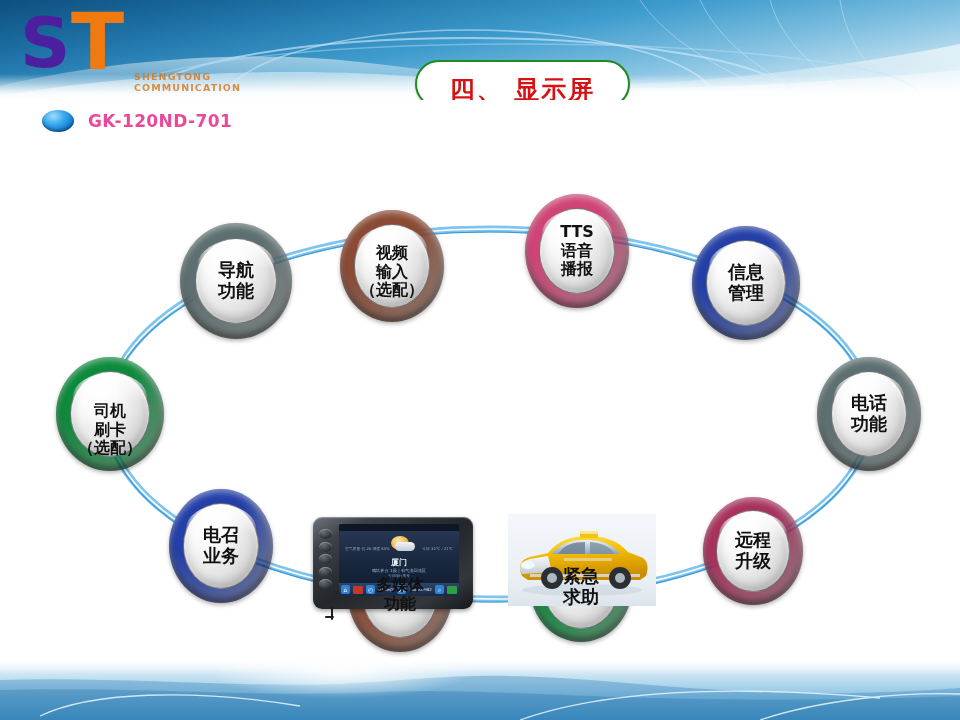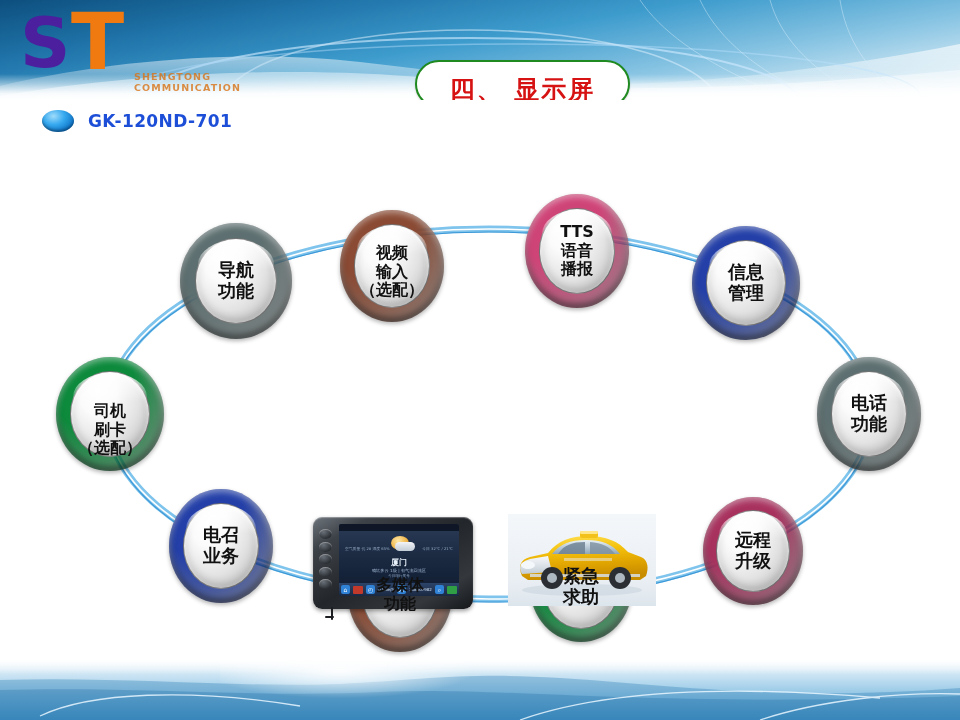--- a/index.html
+++ b/index.html
@@ -59,21 +59,21 @@
     white-space:nowrap;
   }
 
   
   .bullet-row { position:absolute; left:42px; top:110px; display:flex; align-items:center; gap:14px;}
   .bullet-dot {
     width:32px; height:22px; border-radius:50%;
     background: radial-gradient(ellipse at 36% 28%, #9fdcfb 0%, #36a9ef 38%, #0b6fc4 78%, #063f73 100%);
     box-shadow: inset 0 -2px 3px rgba(0,0,0,.35);
   }
-  .bullet-label { color:#1d4ed8; font-size:17px; font-weight:bold; letter-spacing:.4px; }
+  .bullet-label { color:#ec4899; font-size:17px; font-weight:bold; letter-spacing:.4px; }
 
   
   .diagram { position:absolute; left:0; top:150px; width:960px; height:510px; }
   #ring-svg { position:absolute; left:0; top:0; width:960px; height:510px; }
 
   .node {
     position:absolute; border-radius:50%;
     display:flex; align-items:center; justify-content:center;
     text-align:center;
   }

